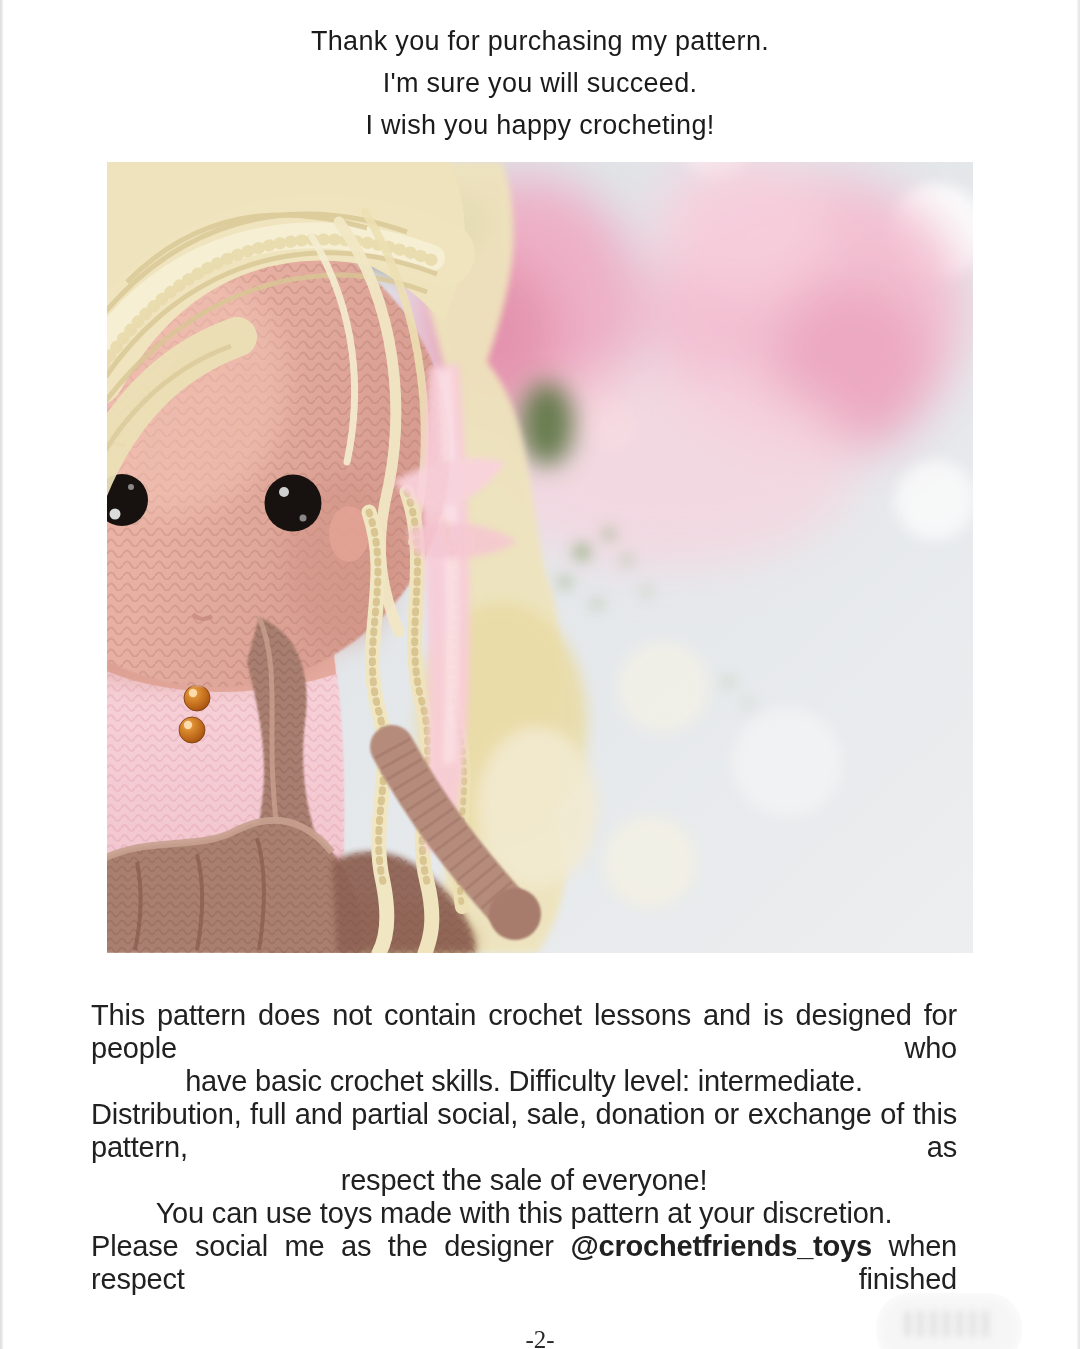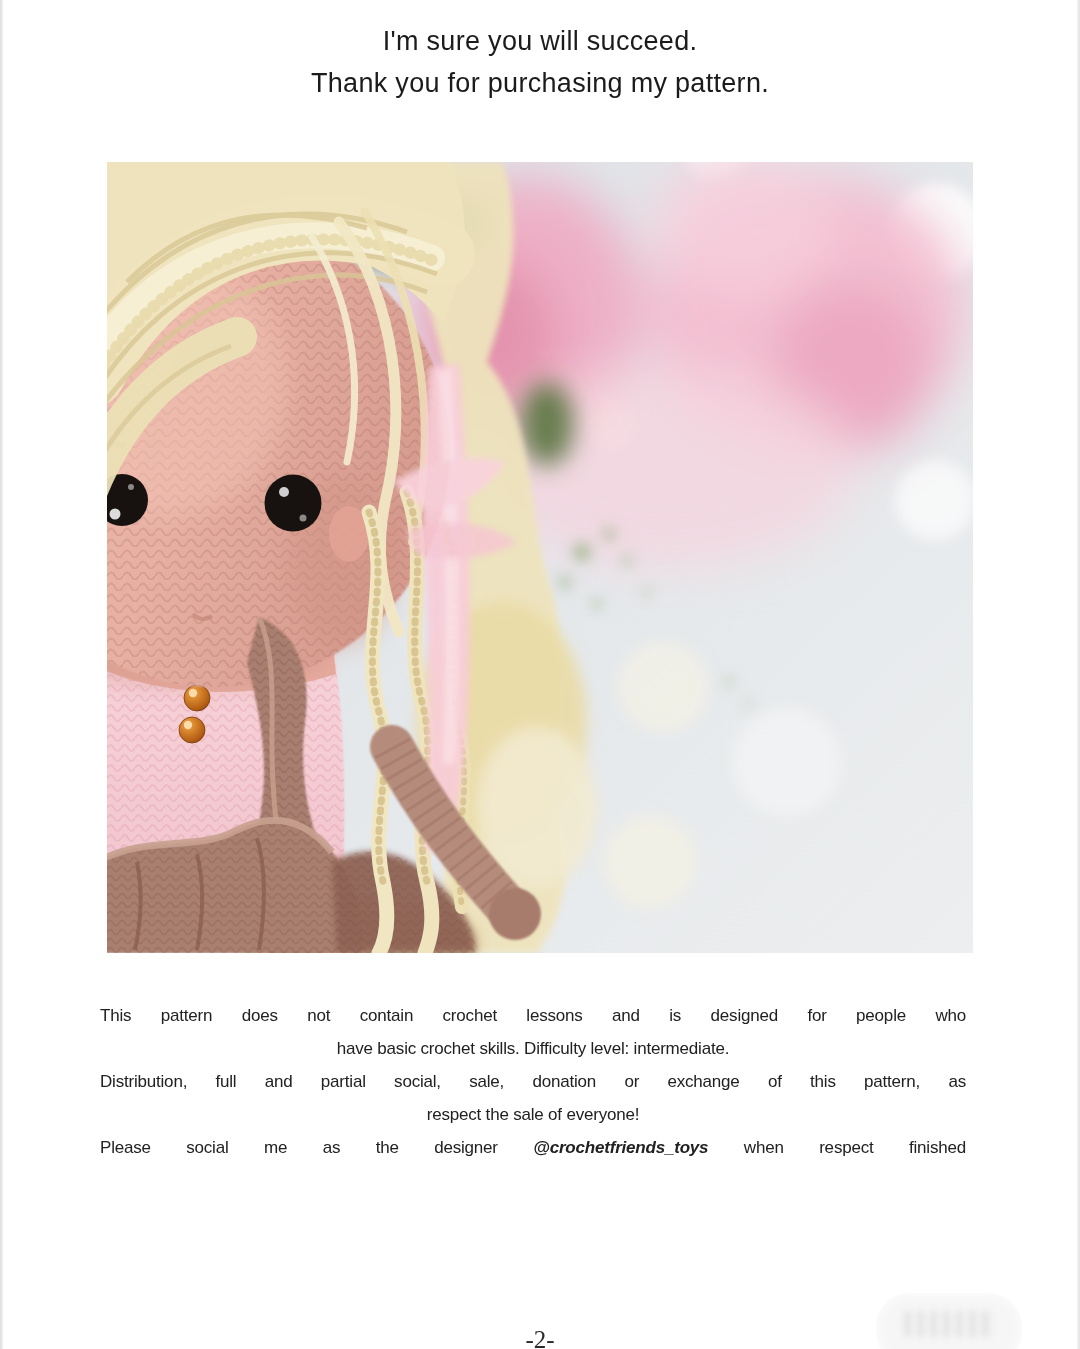--- a/index.html
+++ b/index.html
@@ -5,44 +5,45 @@
   html,body{margin:0;padding:0;background:#ffffff;}
   .page{position:relative;width:1080px;height:1349px;background:#ffffff;overflow:hidden;
         font-family:"Liberation Sans",sans-serif;color:#1f1f1f;}
   .edge{position:absolute;top:0;bottom:0;width:3px;}
   .edge.left{left:0;background:linear-gradient(to right,#dcdcdc,#f2f2f2);}
   .edge.right{right:0;background:linear-gradient(to left,#e2e2e2,#f5f5f5);}
   .header{position:absolute;top:20px;left:0;right:0;text-align:center;
           font-size:27px;line-height:42px;letter-spacing:.3px;color:#1b1b1b;}
   .photo{position:absolute;left:107px;top:162px;width:866px;height:791px;}
   .photo svg{display:block;width:866px;height:791px;}
-  .bodytext{position:absolute;left:100px;top:999px;width:866px;
-            font-size:17px;line-height:33px;letter-spacing:-0.2px;color:#212121;}
+  .bodytext{position:absolute;left:91px;top:999px;width:866px;
+            font-size:29px;line-height:33px;letter-spacing:-0.2px;color:#212121;}
   .line{text-align:center;}
   .line.j{text-align:justify;text-align-last:justify;}
-  .bold{font-weight:bold;font-style:italic;}
+  .bold{font-weight:bold;}
   .pagenum{position:absolute;top:1326px;left:0;right:0;text-align:center;
            font-size:25px;color:#2a2a2a;font-family:"Liberation Serif",serif;}
   .watermark{position:absolute;right:58px;bottom:-16px;width:146px;height:72px;
              border-radius:34px;background:rgba(243,243,243,.75);
              box-shadow:inset 0 0 14px rgba(255,255,255,.9);overflow:hidden;}
   .watermark:before{content:"";position:absolute;left:28px;top:18px;width:90px;height:26px;
              background:repeating-linear-gradient(90deg,rgba(205,205,205,.45) 0 7px,rgba(240,240,240,.2) 7px 13px);
              filter:blur(3px);border-radius:4px;}
 </style>
 </head>
 <body>
 
 <div class="page">
   <div class="edge left"></div>
   <div class="edge right"></div>
 
   <div class="header">
+    <div>Thank you for purchasing my pattern.</div>
     <div>I'm sure you will succeed.</div>
-    <div>Thank you for purchasing my pattern.</div>
+    <div>I wish you happy crocheting!</div>
   </div>
 
   <div class="photo">
     <svg viewBox="0 0 866 791" role="img">
       <defs>
         <linearGradient id="bgG" x1="0" y1="0" x2="1" y2="1">
           <stop offset="0" stop-color="#dce1e6"></stop>
           <stop offset="1" stop-color="#eceeef"></stop>
         </linearGradient>
         <linearGradient id="headG" x1="0" y1="0" x2="1" y2="0.35">
@@ -232,19 +233,20 @@
         </g>
       </g>
     </svg>
   </div>
 
   <div class="bodytext">
     <div class="line j">This pattern does not contain crochet lessons and is designed for people who</div>
     <div class="line">have basic crochet skills. Difficulty level: intermediate.</div>
     <div class="line j">Distribution, full and partial social, sale, donation or exchange of this pattern, as</div>
     <div class="line">respect the sale of everyone!</div>
+    <div class="line">You can use toys made with this pattern at your discretion.</div>
     <div class="line j"><span>Please social me as the designer </span><span class="bold">@crochetfriends_toys</span><span> when respect finished</span></div>
   </div>
 
   <div class="pagenum">-2-</div>
 
   <div class="watermark"></div>
 </div>
 
 </body></html>

